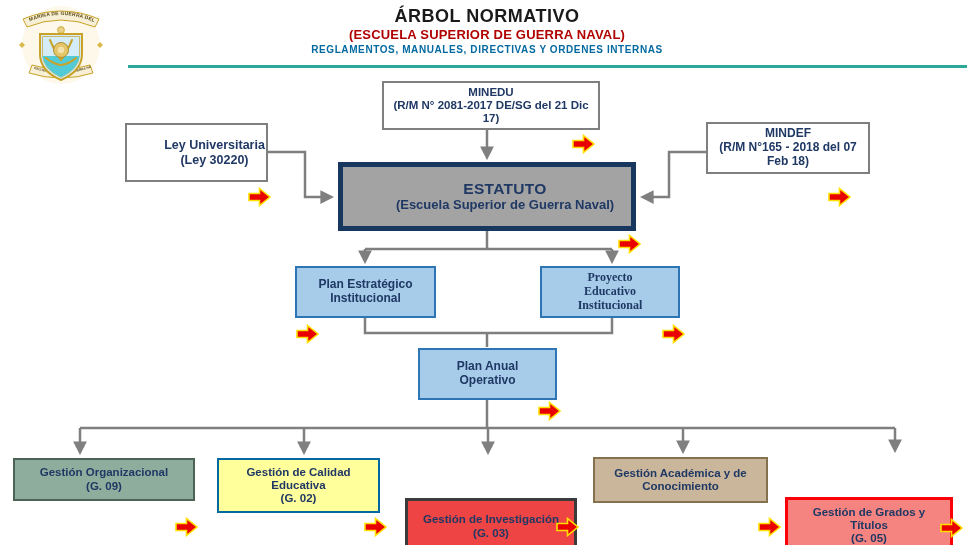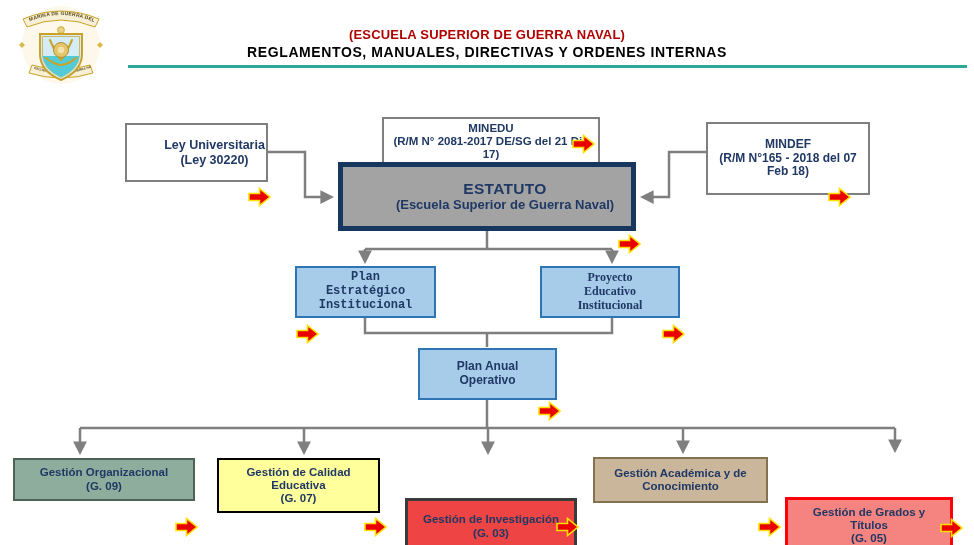--- a/index.html
+++ b/index.html
@@ -4,50 +4,50 @@
 <style>
   html,body{margin:0;padding:0;background:#fff;}
   #canvas{
     position:relative;width:974px;height:545px;background:#ffffff;overflow:hidden;
     font-family:"Liberation Sans", sans-serif;
   }
   
   .hdr{position:absolute;left:0;width:100%;text-align:center;font-weight:bold;}
   #title   {top:6px;  font-size:18px; letter-spacing:.5px; color:#1a1a1a;}
   #subtitle{top:27px; font-size:13px; letter-spacing:.2px; color:#b00000;}
-  #tagline {top:44px; font-size:14px; letter-spacing:.6px; color:#000000;}
+  #tagline {top:44px; font-size:10px; letter-spacing:.6px; color:#0369a1;}
   #teal-rule{position:absolute;left:128px;top:65px;width:839px;height:3px;background:#2ea79b;}
   
   .node{
     position:absolute;box-sizing:border-box;display:flex;flex-direction:column;
     justify-content:center;align-items:center;text-align:center;
     font-weight:bold;color:#1f3864;line-height:1.15;padding-left:36px;
   }
   .node .t,.node .s,.node .c{display:block;width:100%;}
   
   .white-box{background:#ffffff;border:2px solid #7f7f7f;font-size:12.5px;}
-  #node-minedu{left:382px;top:81px;width:218px;height:49px;font-size:11.5px;padding:0 4px;margin-top:36px;}
+  #node-minedu{left:382px;top:81px;width:218px;height:49px;font-size:11.5px;padding:0 4px;}
   #node-ley   {left:125px;top:123px;width:143px;height:59px;}
-  #node-mindef{left:706px;top:122px;width:164px;height:73px;font-size:12px;padding:16px 8px;}
+  #node-mindef{left:706px;top:122px;width:164px;height:52px;font-size:12px;padding:16px 8px;}
   
   #node-estatuto{
     left:338px;top:162px;width:298px;height:69px;
     background:#a3a3a3;border:5px solid #17375e;
   }
   #node-estatuto .t{font-size:15.5px;letter-spacing:.3px;}
   #node-estatuto .s{font-size:13px;}
   
   .blue-box{background:#a7cce9;border:2px solid #2e75b6;font-size:12px;}
-  #node-plan-estrategico{left:295px;top:266px;width:141px;height:52px;padding:0 12px;font-family:Liberation Mono, monospace;}
+  #node-plan-estrategico{left:295px;top:266px;width:141px;height:52px;padding:0 12px;}
   #node-proyecto        {left:540px;top:266px;width:140px;height:52px;padding:0 26px;font-family:Liberation Serif, serif;}
   #node-plan-anual      {left:418px;top:348px;width:139px;height:52px;padding:0 22px;}
   
   .g-box{font-size:11.5px;padding:0 5px;}
   #node-g01{left:13px; top:458px;width:182px;height:43px;background:#8fad9d;border:2px solid #4e6358;}
-  #node-g02{left:217px;top:458px;width:163px;height:55px;background:#ffff9c;border:2px solid #000000;}
+  #node-g02{left:217px;top:458px;width:163px;height:55px;background:#ffff9c;border:2px solid #0369a1;}
   #node-g03{left:405px;top:458px;width:172px;height:57px;background:#ef4444;border:3px solid #3b3b3b;margin-top:40px;}
   #node-g04{left:593px;top:457px;width:175px;height:46px;background:#c9b69b;border:2px solid #84714e;}
   #node-g05{left:785px;top:456px;width:168px;height:57px;background:#f58480;border:3px solid #fb0007;margin-top:41px;}
   
   #connectors{position:absolute;left:0;top:0;width:974px;height:545px;pointer-events:none;}
   
   .rarrow{position:absolute;width:23px;height:20px;cursor:pointer;}
   .rarrow svg{display:block;}
   
   #emblem{position:absolute;left:10px;top:2px;width:102px;height:84px;}
@@ -106,20 +106,21 @@
     <g stroke="#c9a227" stroke-width="2" fill="none" stroke-linecap="round">
       <path d="M40,38 Q45,50 51,58"></path>
         <path d="M62,38 Q57,50 51,58"></path>
       <path d="M36,56 Q43,62 51,63"></path>
         <path d="M66,56 Q59,62 51,63"></path>
     </g>
     <circle cx="51" cy="48" r="7.5" fill="#e4c568" stroke="#b08f2e" stroke-width="1"></circle>
     <circle cx="51" cy="48" r="3.2" fill="#f3e3ae"></circle>
   </svg>
 
+  <div class="hdr" id="title">ÁRBOL NORMATIVO</div>
   <div class="hdr" id="subtitle">(ESCUELA SUPERIOR DE GUERRA NAVAL)</div>
   <div class="hdr" id="tagline">REGLAMENTOS, MANUALES, DIRECTIVAS Y ORDENES INTERNAS</div>
   <div id="teal-rule"></div>
 
   <div class="node white-box" id="node-minedu">
     <span class="t">MINEDU</span>
     <span class="s">(R/M N° 2081-2017 DE/SG del 21 Dic 17)</span>
   </div>
 
   <div class="node white-box" id="node-ley">
@@ -148,21 +149,21 @@
   <div class="node blue-box" id="node-plan-anual">
     <span class="t">Plan Anual Operativo</span>
   </div>
 
   <div class="node g-box" id="node-g01">
     <span class="t">Gestión Organizacional</span>
     <span class="c">(G. 09)</span>
   </div>
   <div class="node g-box" id="node-g02">
     <span class="t">Gestión de Calidad Educativa</span>
-    <span class="c">(G. 07)</span>
+    <span class="c">(G. 02)</span>
   </div>
   <div class="node g-box" id="node-g03">
     <span class="t">Gestión de Investigación</span>
     <span class="c">(G. 03)</span>
   </div>
   <div class="node g-box" id="node-g04">
     <span class="t">Gestión Académica y de Conocimiento</span>
   </div>
   <div class="node g-box" id="node-g05">
     <span class="t">Gestión de Grados y Títulos</span>

